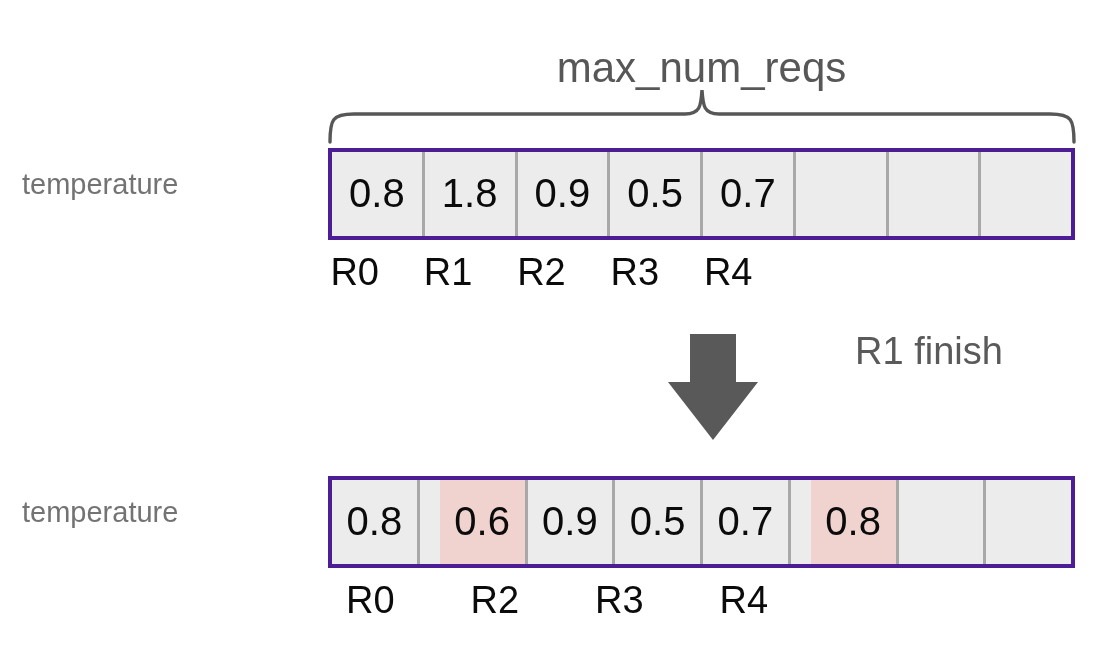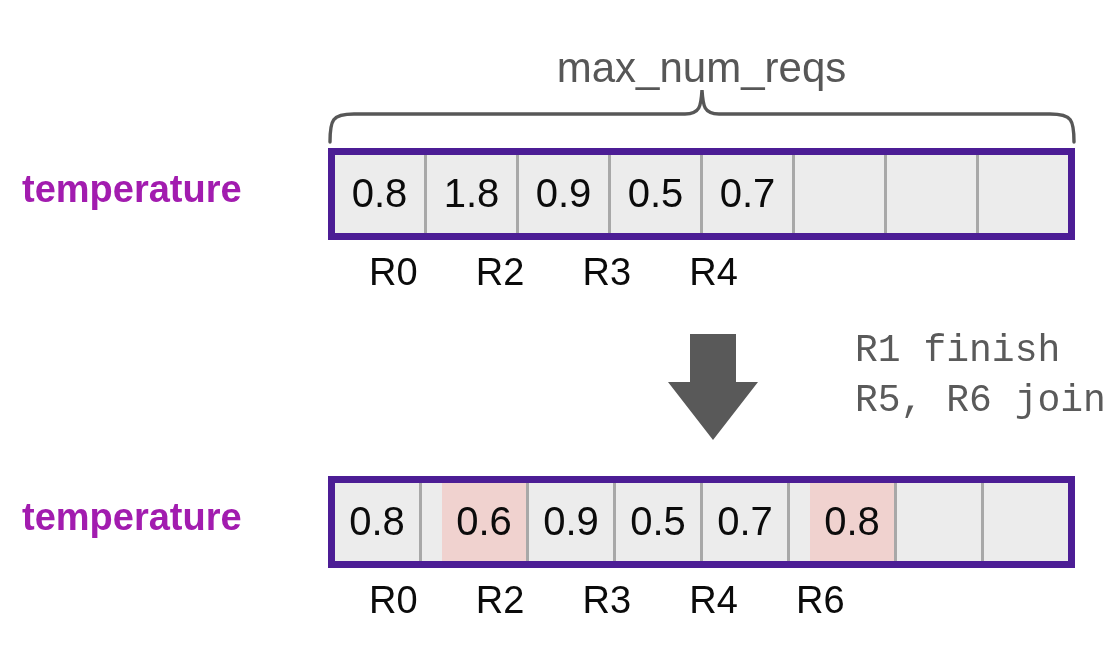--- a/index.html
+++ b/index.html
@@ -43,34 +43,33 @@
     position: absolute;
     left: 320px;
     top: 84px;
     width: 765px;
     height: 60px;
   }
 
   
   .row-label {
     position: absolute;
-    font-size: 38px;
-    color: #a21caf;
-    white-space: nowrap;
-    font-weight: bold;
+    font-size: 29px;
+    color: #737373;
+    white-space: nowrap;
   }
   .row-label.r1 { left: 22px; top: 168px; }
   .row-label.r2 { left: 22px; top: 496px; }
 
   
   .grid {
     position: absolute;
     left: 328px;
     display: flex;
-    border: 7px solid #4c1d95;
+    border: 4px solid #4c1d95;
     box-sizing: border-box;
     background: #ececec;
   }
   .grid.row1 { top: 148px; width: 747px; height: 92px; }
   .grid.row2 { top: 476px; width: 747px; height: 92px; }
 
   .cell {
     flex: 1 1 0;
     box-sizing: border-box;
     border-right: 3px solid #a8a8a8;
@@ -84,21 +83,21 @@
     position: relative;
     overflow: hidden;
   }
   .cell:last-child { border-right: none; }
   .cell.hl { background: #f0d2cf; margin-left: 20px; }
   .cell .cval { display: block; transform: translateY(-1px); }
 
   
   .rlabels {
     position: absolute;
-    left: 340px;
+    left: 308px;
     display: flex;
     width: 747px;
     height: 44px;
     align-items: flex-end;
   }
   .rlabels.row1 { top: 250px; }
   .rlabels.row2 { top: 578px; }
   .rlabels .rl {
     flex: 1 1 0;
     text-align: center;
@@ -120,21 +119,21 @@
   
   .annot {
     position: absolute;
     left: 855px;
     top: 326px;
     font-size: 38px;
     color: #5a5a5a;
     line-height: 50px;
     white-space: nowrap;
   }
-  .annot .line { display: block; font-family: Liberation Mono, monospace; }
+  .annot .line { display: block; }
 </style>
 </head>
 <body>
 
 <div class="canvas">
 
   <div class="title">max_num_reqs</div>
 
   <svg class="brace-svg" viewBox="0 0 765 60">
     <path d="M 10 58
@@ -170,35 +169,35 @@
     <div class="cell">
       <span class="cval"></span>
     </div>
     <div class="cell">
       <span class="cval"></span>
     </div>
   </div>
 
   <div class="rlabels row1">
     <span class="rl">R0</span>
+    <span class="rl">R1</span>
     <span class="rl">R2</span>
     <span class="rl">R3</span>
     <span class="rl">R4</span>
     <span class="rl"></span>
     <span class="rl"></span>
     <span class="rl"></span>
   </div>
 
   <svg class="arrow-svg" viewBox="0 0 102 110">
     <path d="M 28 0 L 74 0 L 74 48 L 96 48 L 51 106 L 6 48 L 28 48 Z" fill="#595959"></path>
   </svg>
 
   <div class="annot">
     <span class="line">R1 finish</span>
-    <span class="line">R5, R6 join</span>
   </div>
 
   <div class="row-label r2">temperature</div>
 
   <div class="grid row2">
     <div class="cell">
       <span class="cval">0.8</span>
     </div>
     <div class="cell hl">
       <span class="cval">0.6</span>
@@ -221,18 +220,17 @@
     <div class="cell">
       <span class="cval"></span>
     </div>
   </div>
 
   <div class="rlabels row2">
     <span class="rl">R0</span>
     <span class="rl">R2</span>
     <span class="rl">R3</span>
     <span class="rl">R4</span>
-    <span class="rl">R6</span>
     <span class="rl"></span>
     <span class="rl"></span>
   </div>
 
 </div>
 
 </body></html>

